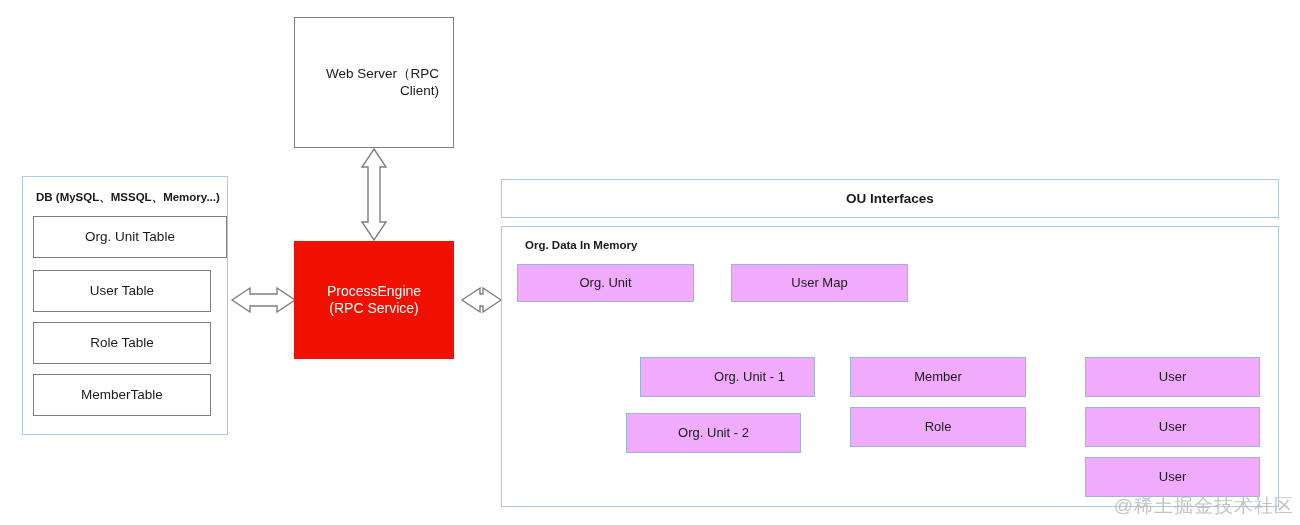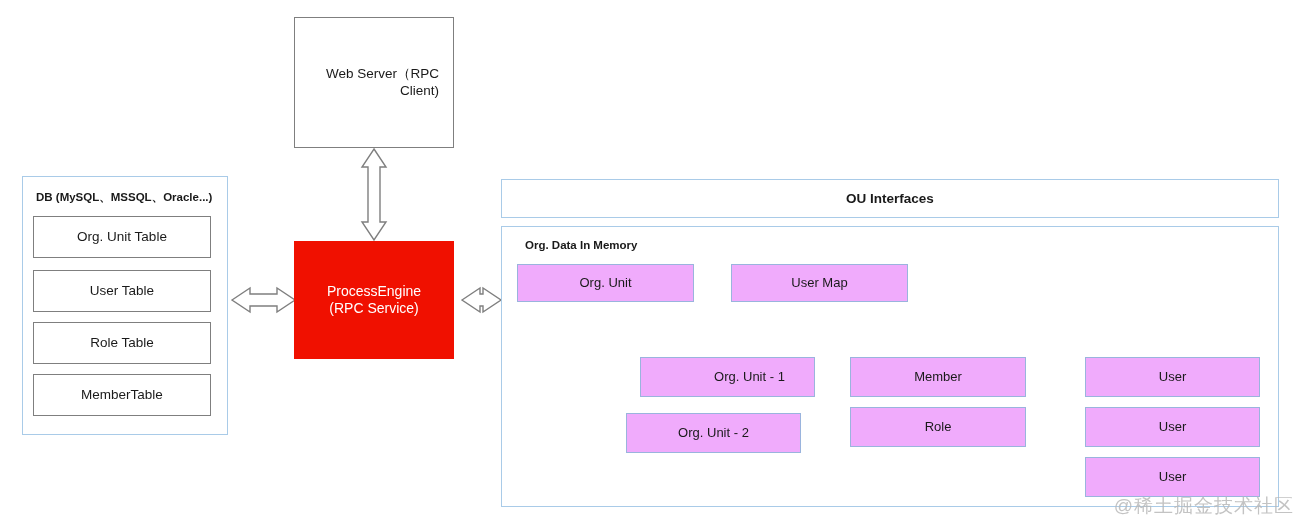--- a/index.html
+++ b/index.html
@@ -80,23 +80,23 @@
   <div class="box plain" style="left:294px;top:17px;width:160px;height:131px;padding:0 14px;">
     <span>Web Server（RPC Client)</span>
   </div>
 
   <div class="box red" style="left:294px;top:241px;width:160px;height:118px;flex-direction:column;">
     <span>ProcessEngine</span>
     <span>(RPC Service)</span>
   </div>
 
   <div class="panel" style="left:22px;top:176px;width:206px;height:259px;">
-    <div class="db-title" style="left:13px;top:13px;">DB (MySQL、MSSQL、Oracle...)</div>
+    <div class="db-title" style="left:13px;top:13px;">DB (MySQL、MSSQL、Memory...)</div>
 
-    <div class="box plain" style="left:10px;top:39px;width:178px;height:42px;">
+    <div class="box plain" style="left:10px;top:39px;width:194px;height:42px;">
       <span>Org. Unit Table</span>
     </div>
     <div class="box plain" style="left:10px;top:93px;width:178px;height:42px;">
       <span>User Table</span>
     </div>
     <div class="box plain" style="left:10px;top:145px;width:178px;height:42px;">
       <span>Role Table</span>
     </div>
     <div class="box plain" style="left:10px;top:197px;width:178px;height:42px;">
       <span>MemberTable</span>

